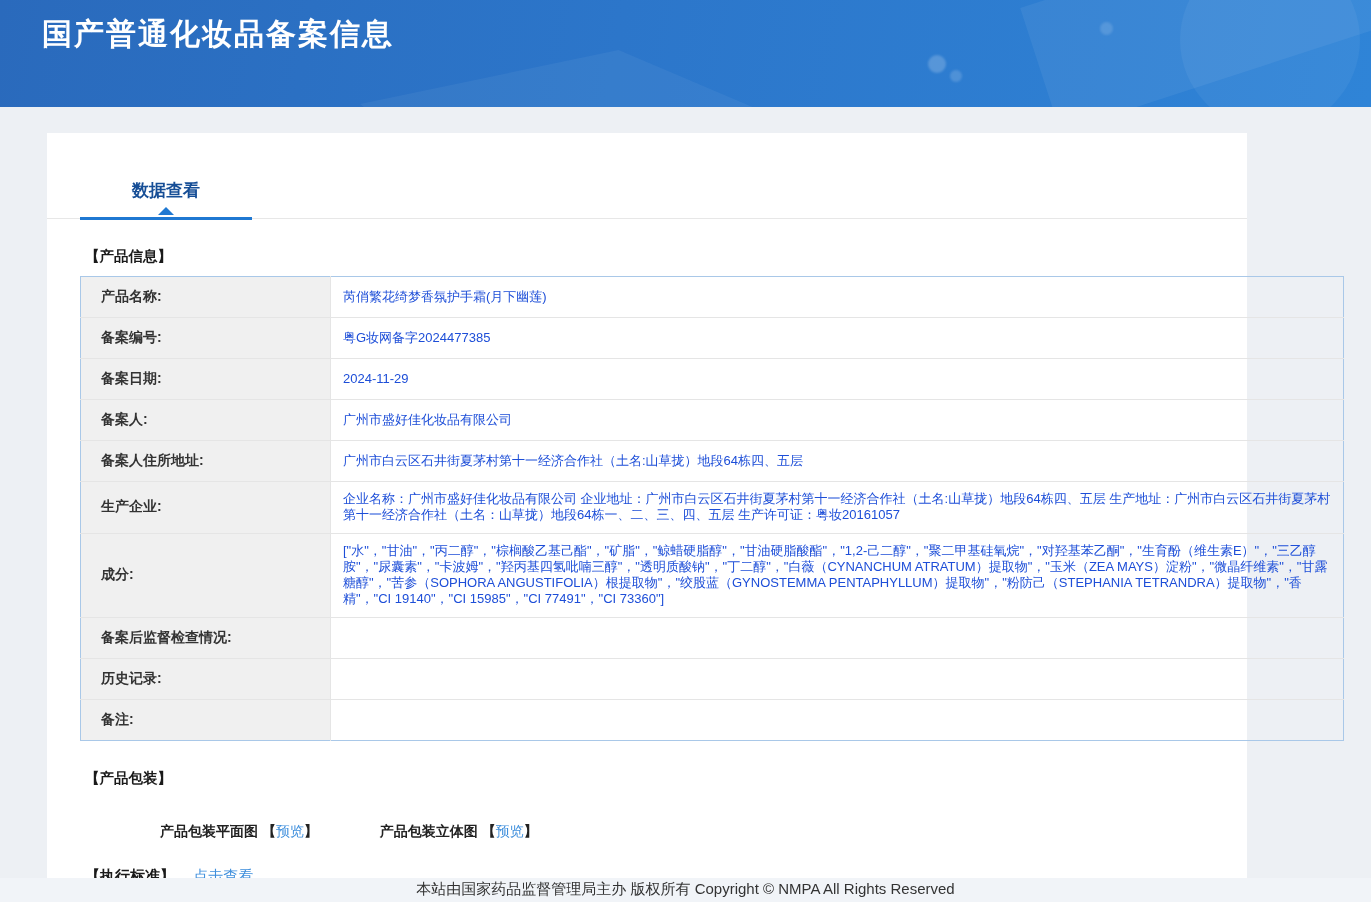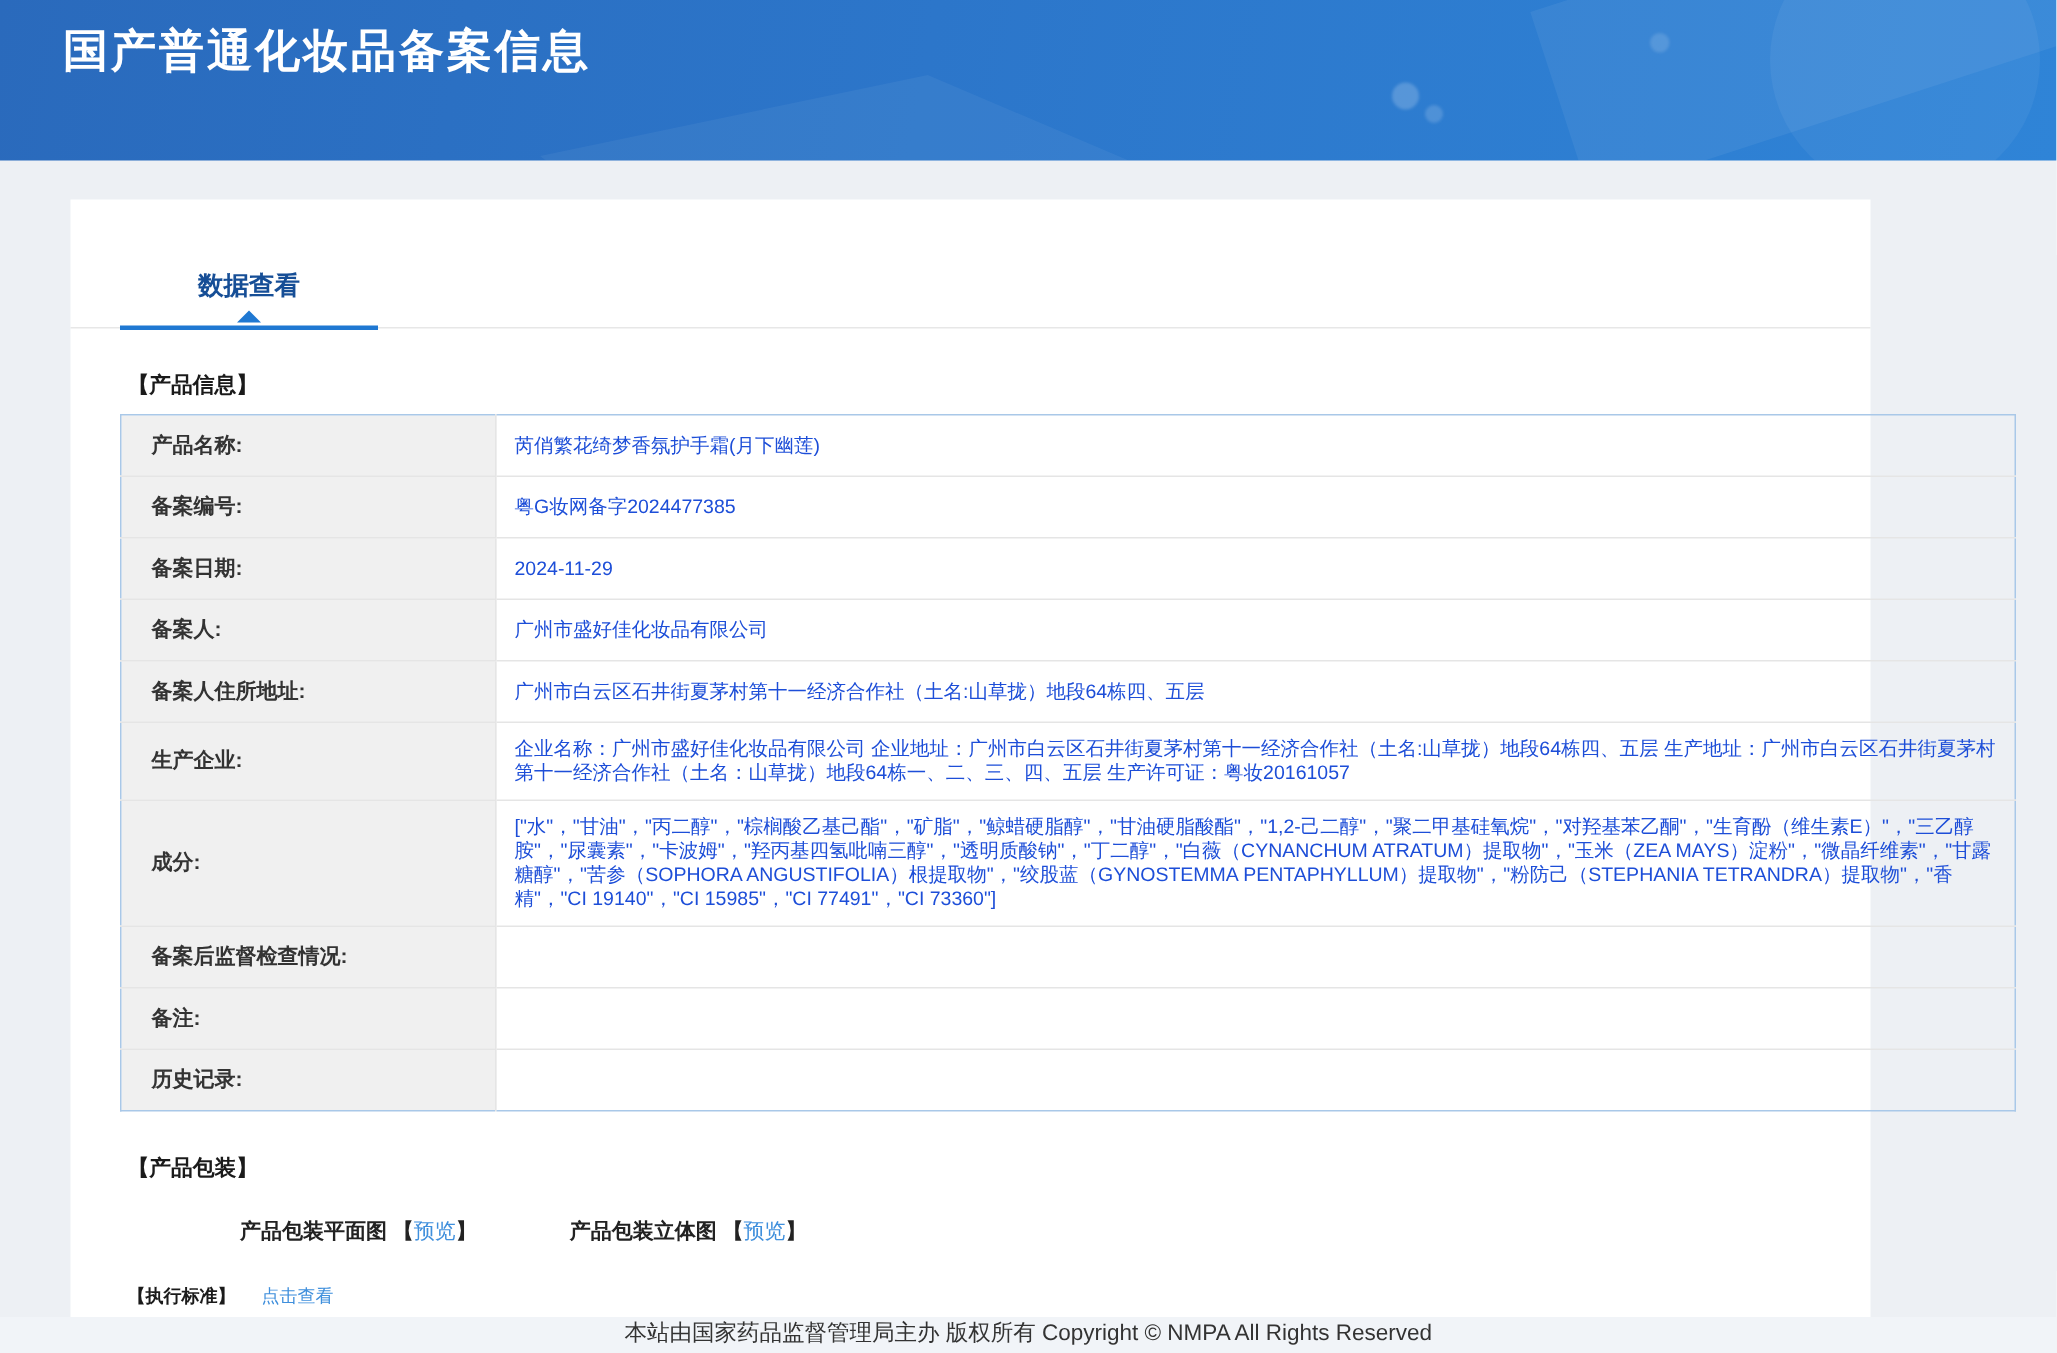--- a/index.html
+++ b/index.html
@@ -109,36 +109,36 @@
   .info-table td.val {
     font-size: 13px;
     color: #1d4ed8;
     line-height: 1.25;
     padding: 9px 12px;
   }
   .info-table td.val.empty { height: 40px; }
 
   
   .pack-row {
-    margin: 24px 0 0 113px;
+    margin: 35px 0 0 113px;
     font-size: 14px;
     color: #222222;
   }
   .pack-item { font-weight: bold; }
   .pack-item + .pack-item { margin-left: 58px; }
   .bracket { font-weight: bold; color: #222222; }
   a.link {
     color: #3f8fdc;
     text-decoration: none;
     cursor: pointer;
     font-weight: normal;
   }
   .link-row {
     margin: 26px 0 0 38px;
-    font-size: 12px;
+    font-size: 15px;
   }
   .link-row .inline-title { font-weight: bold; color: #1a1a1a; margin-right: 14px; }
 
   
   .page-footer {
     position: absolute;
     left: 0; bottom: 0;
     width: 100%;
     height: 24px;
     background: #f1f4f8;
@@ -201,25 +201,25 @@
     </tr>
     <tr>
       <td class="lbl">成分:</td>
       <td class="val">["水"，"甘油"，"丙二醇"，"棕榈酸乙基己酯"，"矿脂"，"鲸蜡硬脂醇"，"甘油硬脂酸酯"，"1,2-己二醇"，"聚二甲基硅氧烷"，"对羟基苯乙酮"，"生育酚（维生素E）"，"三乙醇胺"，"尿囊素"，"卡波姆"，"羟丙基四氢吡喃三醇"，"透明质酸钠"，"丁二醇"，"白薇（CYNANCHUM ATRATUM）提取物"，"玉米（ZEA MAYS）淀粉"，"微晶纤维素"，"甘露糖醇"，"苦参（SOPHORA ANGUSTIFOLIA）根提取物"，"绞股蓝（GYNOSTEMMA PENTAPHYLLUM）提取物"，"粉防己（STEPHANIA TETRANDRA）提取物"，"香精"，"CI 19140"，"CI 15985"，"CI 77491"，"CI 73360"]</td>
     </tr>
     <tr>
       <td class="lbl">备案后监督检查情况:</td>
       <td class="val empty"></td>
     </tr>
     <tr>
+      <td class="lbl">历史记录:</td>
+      <td class="val empty"></td>
+    </tr>
+    <tr>
       <td class="lbl">备注:</td>
-      <td class="val empty"></td>
-    </tr>
-    <tr>
-      <td class="lbl">历史记录:</td>
       <td class="val empty"></td>
     </tr>
   </tbody>
     </table>
 
   <div class="sec-title">【产品包装】</div>
 
   <div class="pack-row">
     <span class="pack-item">
       <span>产品包装平面图</span>

